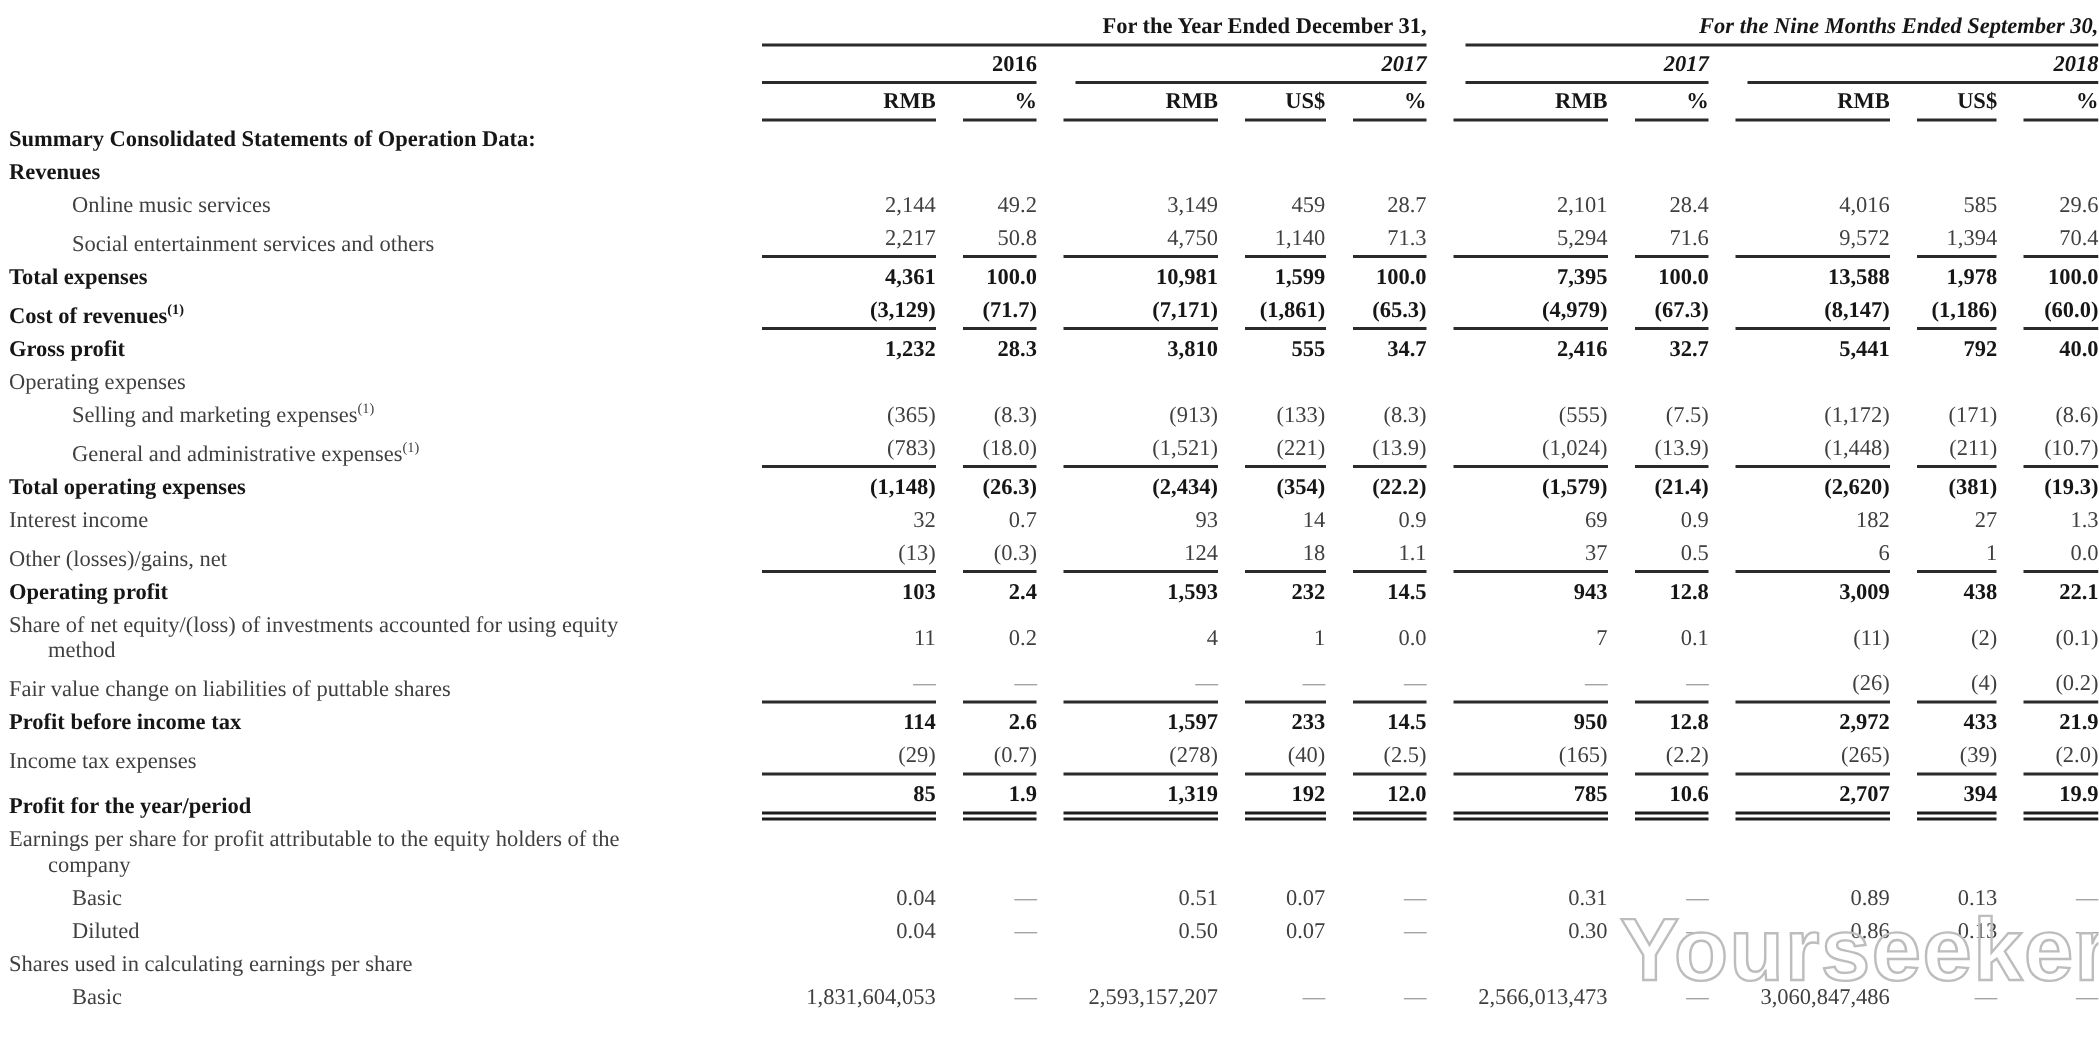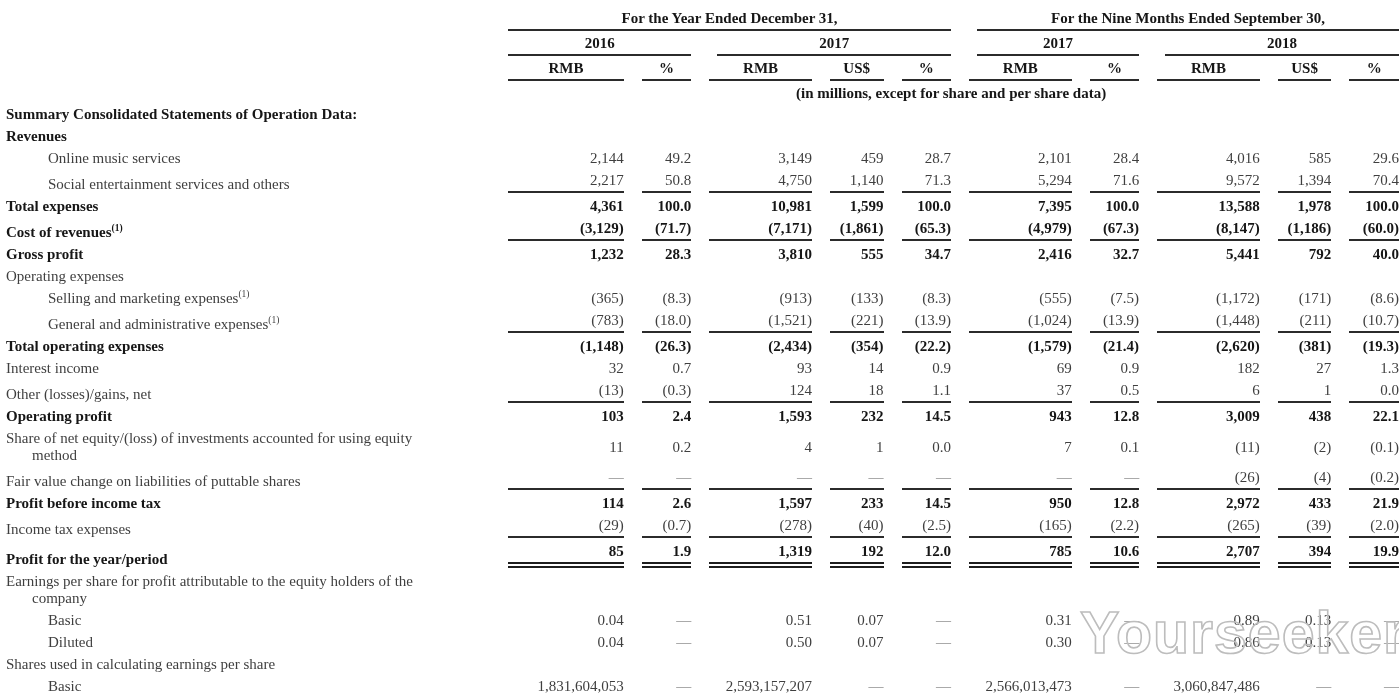--- a/index.html
+++ b/index.html
@@ -25,22 +25,22 @@
   .cont { padding-left: 26px; }
   .b { font-weight: bold; color: #161616; }
   sup { font-size: 9.5px; line-height: 0; }
   .dash { color: #8f8f8f; }
   
   .u  { border-bottom: 2px solid #2b2b2b; padding-bottom: 2px; margin-left: 18px; }
   .uu { border-bottom: 6px double #1d1d1d; padding-bottom: 2px; margin-left: 18px; }
   tr.body td:nth-child(2) .u, tr.body td:nth-child(2) .uu { margin-left: 5px; }
   .mlSm  { margin-left: 5px; }
   .mlMed { margin-left: 18px; }
-  .mlBig { margin-left: 26px; }
-  .ctr { text-align: center; }
+  .mlBig { margin-left: 26px; font-style: italic; }
+  .ctr { text-align: right; }
   tr.vmid td { vertical-align: middle; }
   tr.hd td { padding: 2px 0 2px 0; }
   
   #watermark {
     position: absolute; left: 1080px; top: 592px; width: 316px; height: 82px;
     display: flex; align-items: center; pointer-events: none;
   }
   #wm-text {
     font-family: "Liberation Sans", sans-serif;
     font-size: 59px; font-weight: bold; letter-spacing: 1px;
@@ -116,24 +116,20 @@
         <td>
           <div class="u ctr mlMed"><span class="b">RMB</span></div>
         </td>
         <td>
           <div class="u ctr mlMed"><span class="b">US$</span></div>
         </td>
         <td>
           <div class="u ctr mlMed"><span class="b">%</span></div>
         </td>
       </tr>
-      <tr class="hd">
-        <td class="lbl"></td>
-        <td colspan="10" class="ctr"><span class="b">(in millions, except for share and per share data)</span></td>
-      </tr>
       <tr class="body">
         <td class="lbl"><span class="b">Summary Consolidated Statements of Operation Data:</span></td>
         <td class="num"><span class="b"></span></td>
         <td class="num"><span class="b"></span></td>
         <td class="num"><span class="b"></span></td>
         <td class="num"><span class="b"></span></td>
         <td class="num"><span class="b"></span></td>
         <td class="num"><span class="b"></span></td>
         <td class="num"><span class="b"></span></td>
         <td class="num"><span class="b"></span></td>

